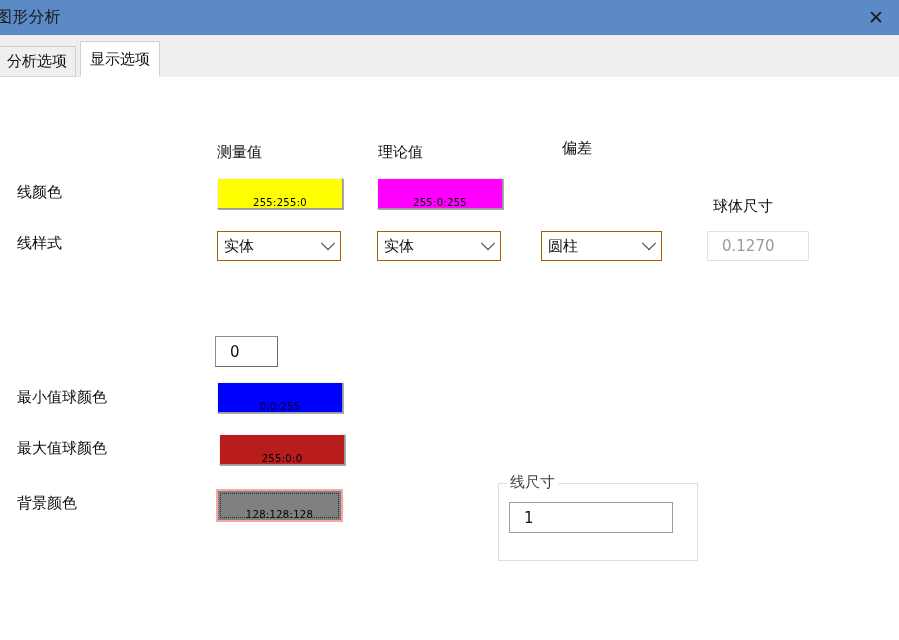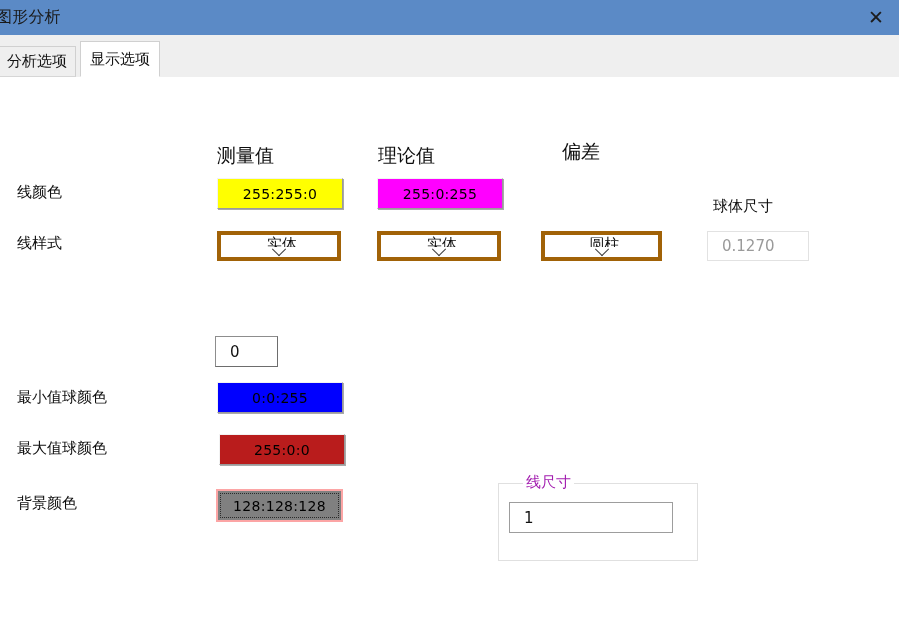--- a/index.html
+++ b/index.html
@@ -89,33 +89,33 @@
   }
 
   .label {
     position: absolute;
     font-size: 15px;
     color: #0d0d0d;
     white-space: nowrap;
   }
   .colhead {
     position: absolute;
-    font-size: 19px;
+    font-size: 15px;
     color: #0d0d0d;
     white-space: nowrap;
   }
 
   
   .colorbtn {
     position: absolute;
     box-sizing: border-box;
     display: flex;
-    align-items: center;
+    align-items: flex-end;
     justify-content: center;
-    font-size: 14px;
+    font-size: 10px;
     color: #000;
     cursor: pointer;
     border-top: 1px solid #f2f2f2;
     border-left: 1px solid #f2f2f2;
     border-right: 1px solid #9a9a9a;
     border-bottom: 1px solid #9a9a9a;
     box-shadow: 1px 1px 0 0 #aaaaaa;
     letter-spacing: 0.3px;
   }
   .colorbtn.focused {
@@ -127,27 +127,26 @@
     left: 2px; right: 2px; top: 2px; bottom: 2px;
     border: 1px dotted #2b2b2b;
     pointer-events: none;
   }
 
   
   .combo {
     position: absolute;
     box-sizing: border-box;
     background: #ffffff;
-    border: 4px solid #a16207;
+    border: 1px solid #a16207;
     display: flex;
     align-items: center;
     font-size: 15px;
     color: #0d0d0d;
     cursor: pointer;
-    flex-direction: column;
   }
   .combo-value {
     padding-left: 6px;
     flex: 1;
     white-space: nowrap;
     overflow: hidden;
   }
   .combo-arrow {
     width: 24px;
     display: flex;
@@ -192,23 +191,22 @@
     position: absolute;
     box-sizing: border-box;
     border: 1px solid #e0e0e0;
   }
   .groupbox-legend {
     position: absolute;
     top: -11px; left: 8px;
     background: #ffffff;
     padding: 0 3px;
     font-size: 15px;
-    color: #a21caf;
-    white-space: nowrap;
-    margin-left: 16px;
+    color: #404040;
+    white-space: nowrap;
   }
 </style>
 </head>
 <body>
 
 <div class="titlebar">
   <div class="titlebar-title">图形分析</div>
   <div class="titlebar-close">✕</div>
 </div>
 

